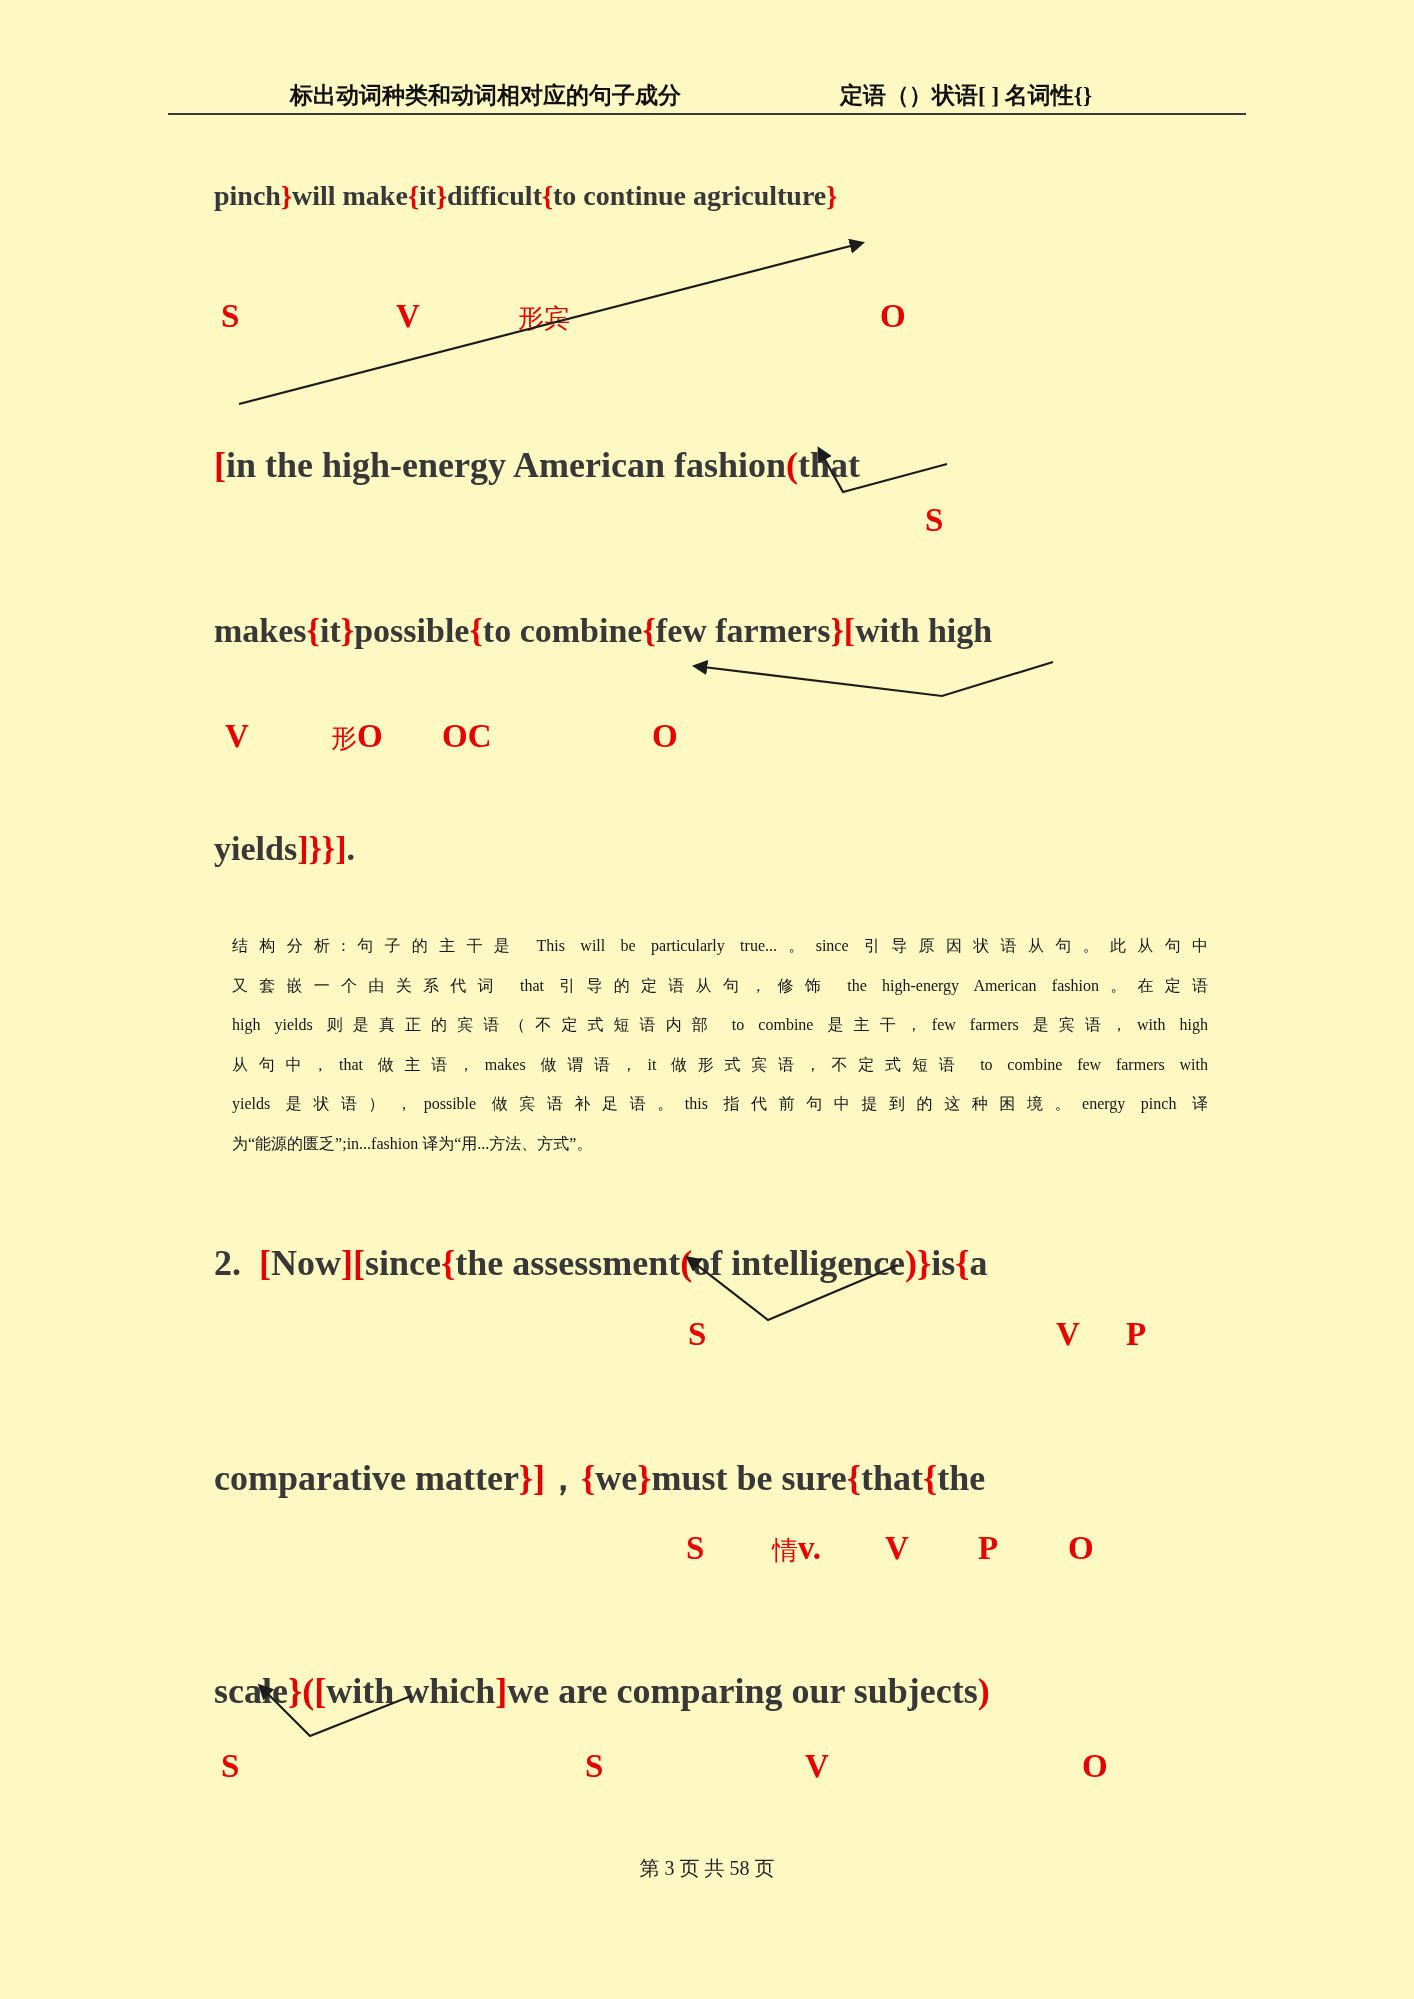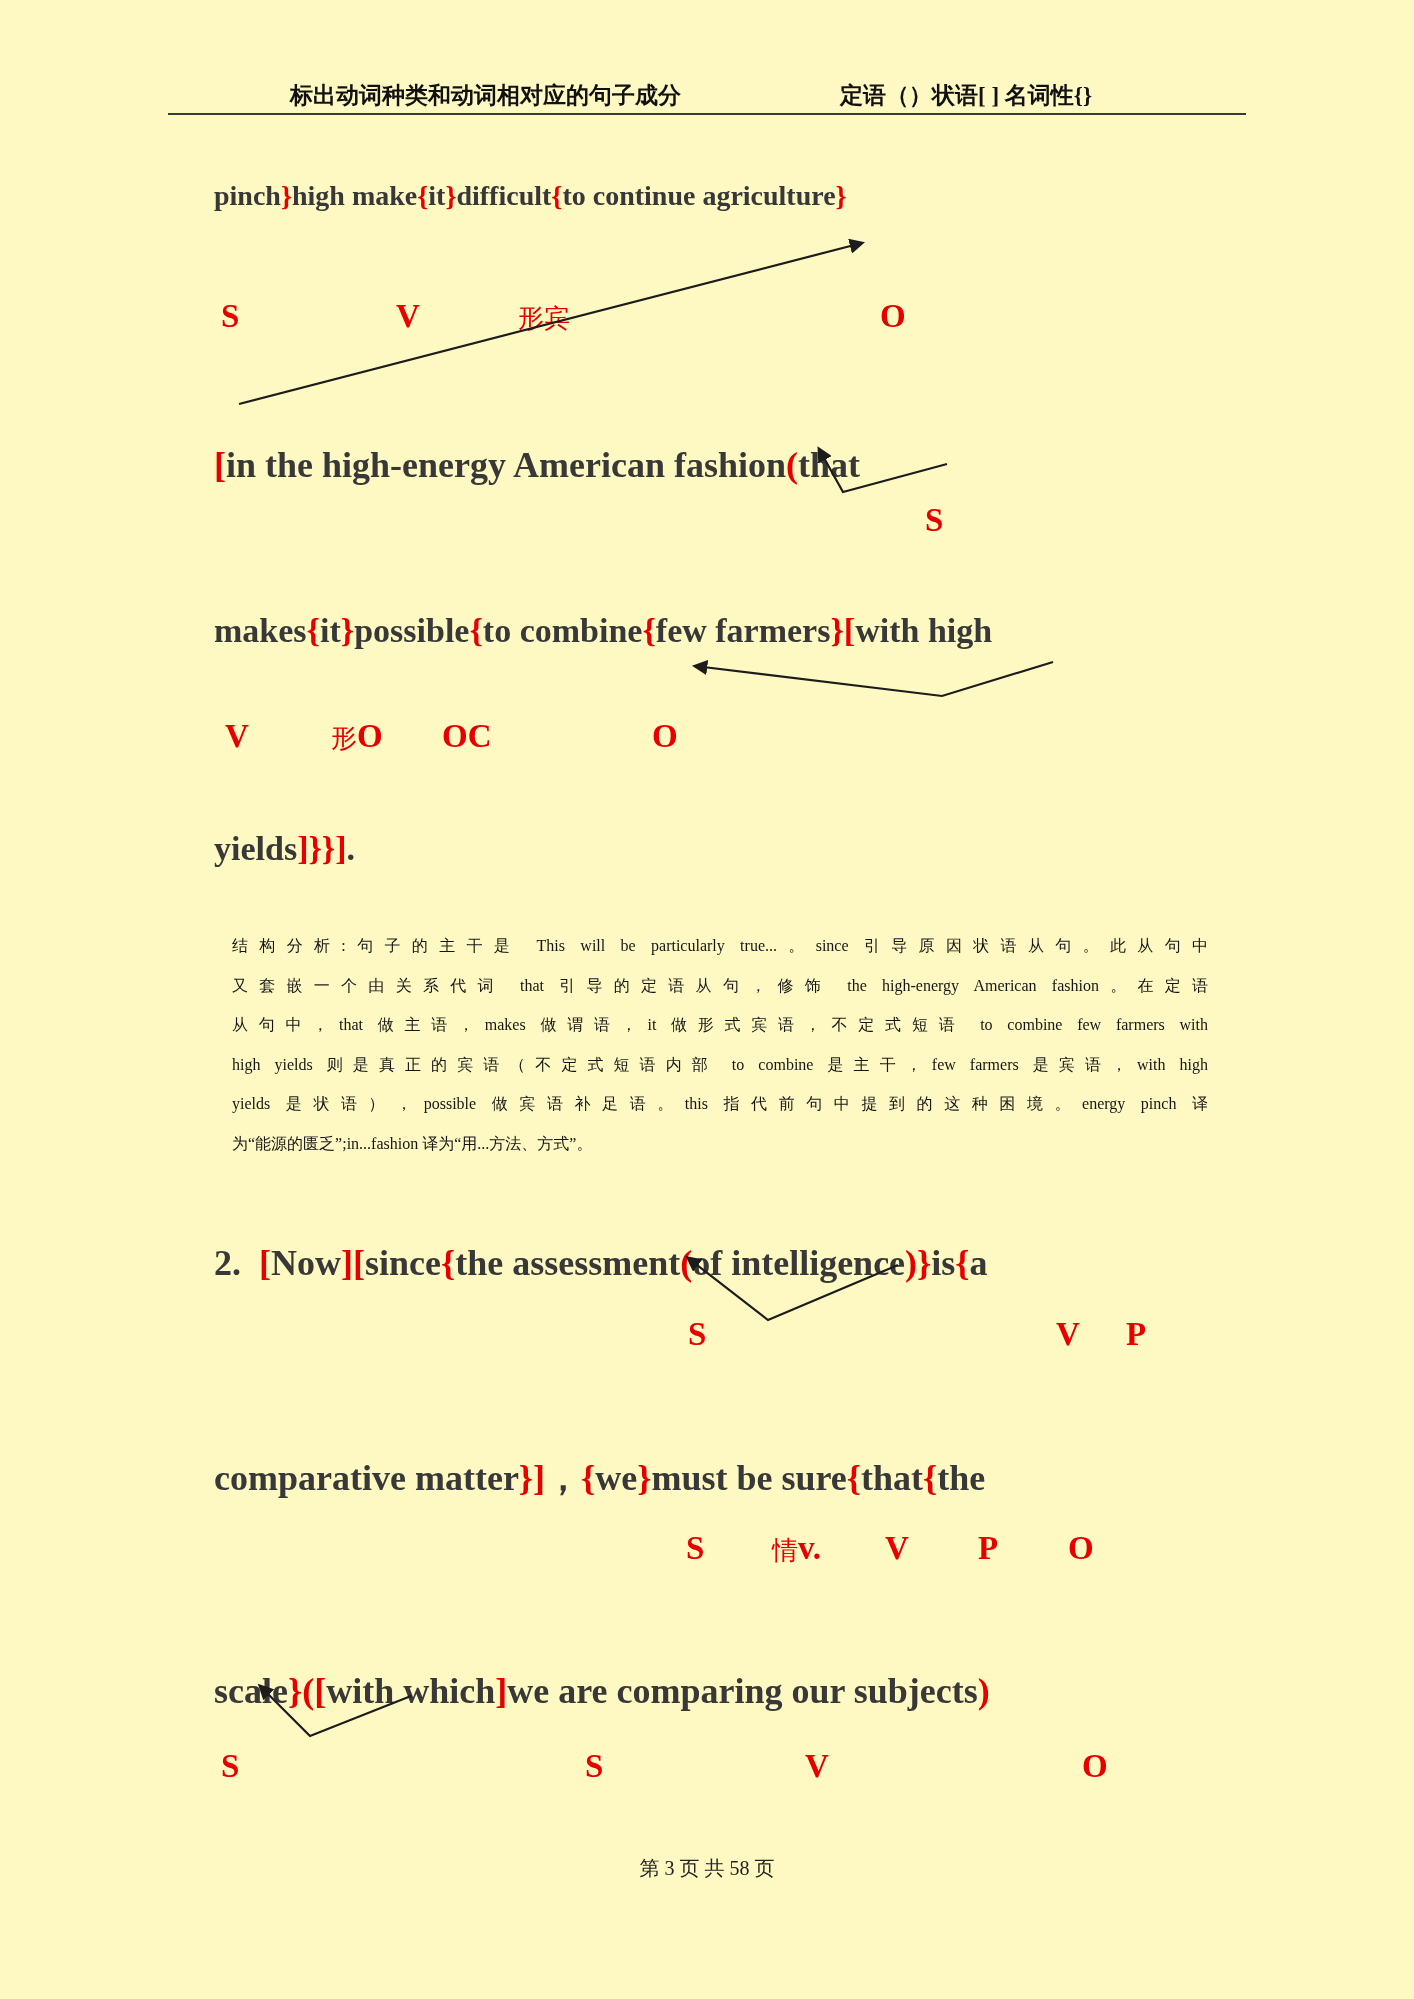--- a/index.html
+++ b/index.html
@@ -38,21 +38,21 @@
 </style>
 </head>
 <body>
 
 <div class="page">
 
   <span class="h-left">标出动词种类和动词相对应的句子成分</span>
   <span class="h-right">定语（）状语[ ] 名词性{}</span>
   <div class="header-rule"></div>
 
-  <div class="tline fs28" style="top:180px"><span class="seg-ink">pinch</span><span class="seg-red">}</span><span class="seg-ink">high make</span><span class="seg-red">{</span><span class="seg-ink">it</span><span class="seg-red">}</span><span class="seg-ink">difficult</span><span class="seg-red">{</span><span class="seg-ink">to continue agriculture</span><span class="seg-red">}</span></div>
+  <div class="tline fs28" style="top:180px"><span class="seg-ink">pinch</span><span class="seg-red">}</span><span class="seg-ink">will make</span><span class="seg-red">{</span><span class="seg-ink">it</span><span class="seg-red">}</span><span class="seg-ink">difficult</span><span class="seg-red">{</span><span class="seg-ink">to continue agriculture</span><span class="seg-red">}</span></div>
   <div class="label-row" style="top:298px">
       <span class="grammar-label" style="left: 221px;"><span>S</span></span>
       <span class="grammar-label" style="left: 396px;"><span>V</span></span>
       <span class="grammar-label" style="left: 518px; text-align: right;"><span class="cjk">形宾</span></span>
       <span class="grammar-label" style="left: 880px;"><span>O</span></span>
     </div>
   <div class="tline fs36" style="top:408px"><span class="seg-red">[</span><span class="seg-ink">in the high-energy American fashion</span><span class="seg-red">(</span><span class="seg-ink">that</span></div>
   <div class="label-row" style="top:502px">
       <span class="grammar-label" style="left: 925px;"><span>S</span></span>
     </div>
@@ -61,22 +61,22 @@
       <span class="grammar-label" style="left: 225px;"><span>V</span></span>
       <span class="grammar-label" style="left: 331px;"><span class="cjk">形</span><span>O</span></span>
       <span class="grammar-label" style="left: 442px;"><span>OC</span></span>
       <span class="grammar-label" style="left: 652px;"><span>O</span></span>
     </div>
   <div class="tline fs34" style="top:830px"><span class="seg-ink">yields</span><span class="seg-red">]}}]</span><span class="seg-ink">.</span></div>
 
   <div class="analysis">
       <div class="pline">结构分析:句子的主干是 This will be particularly true...。since 引导原因状语从句。此从句中</div>
       <div class="pline">又套嵌一个由关系代词 that 引导的定语从句，修饰 the high-energy American fashion。在定语</div>
+      <div class="pline">high yields 则是真正的宾语（不定式短语内部 to combine 是主干，few farmers 是宾语，with high</div>
       <div class="pline">从句中，that 做主语，makes 做谓语，it 做形式宾语，不定式短语 to combine few farmers with</div>
-      <div class="pline">high yields 则是真正的宾语（不定式短语内部 to combine 是主干，few farmers 是宾语，with high</div>
       <div class="pline">yields 是状语），possible 做宾语补足语。this 指代前句中提到的这种困境。energy pinch 译</div>
       <div class="pline pline-last">为“能源的匮乏”;in...fashion 译为“用...方法、方式”。</div>
     </div>
 
   <div class="tline fs36" style="top:1206px"><span class="seg-ink">2.  </span><span class="seg-red">[</span><span class="seg-ink">Now</span><span class="seg-red">][</span><span class="seg-ink">since</span><span class="seg-red">{</span><span class="seg-ink">the assessment</span><span class="seg-red">(</span><span class="seg-ink">of intelligence</span><span class="seg-red">)}</span><span class="seg-ink">is</span><span class="seg-red">{</span><span class="seg-ink">a</span></div>
   <div class="label-row" style="top:1316px">
       <span class="grammar-label" style="left: 688px;"><span>S</span></span>
       <span class="grammar-label" style="left: 1056px;"><span>V</span></span>
       <span class="grammar-label" style="left: 1126px;"><span>P</span></span>
     </div>

